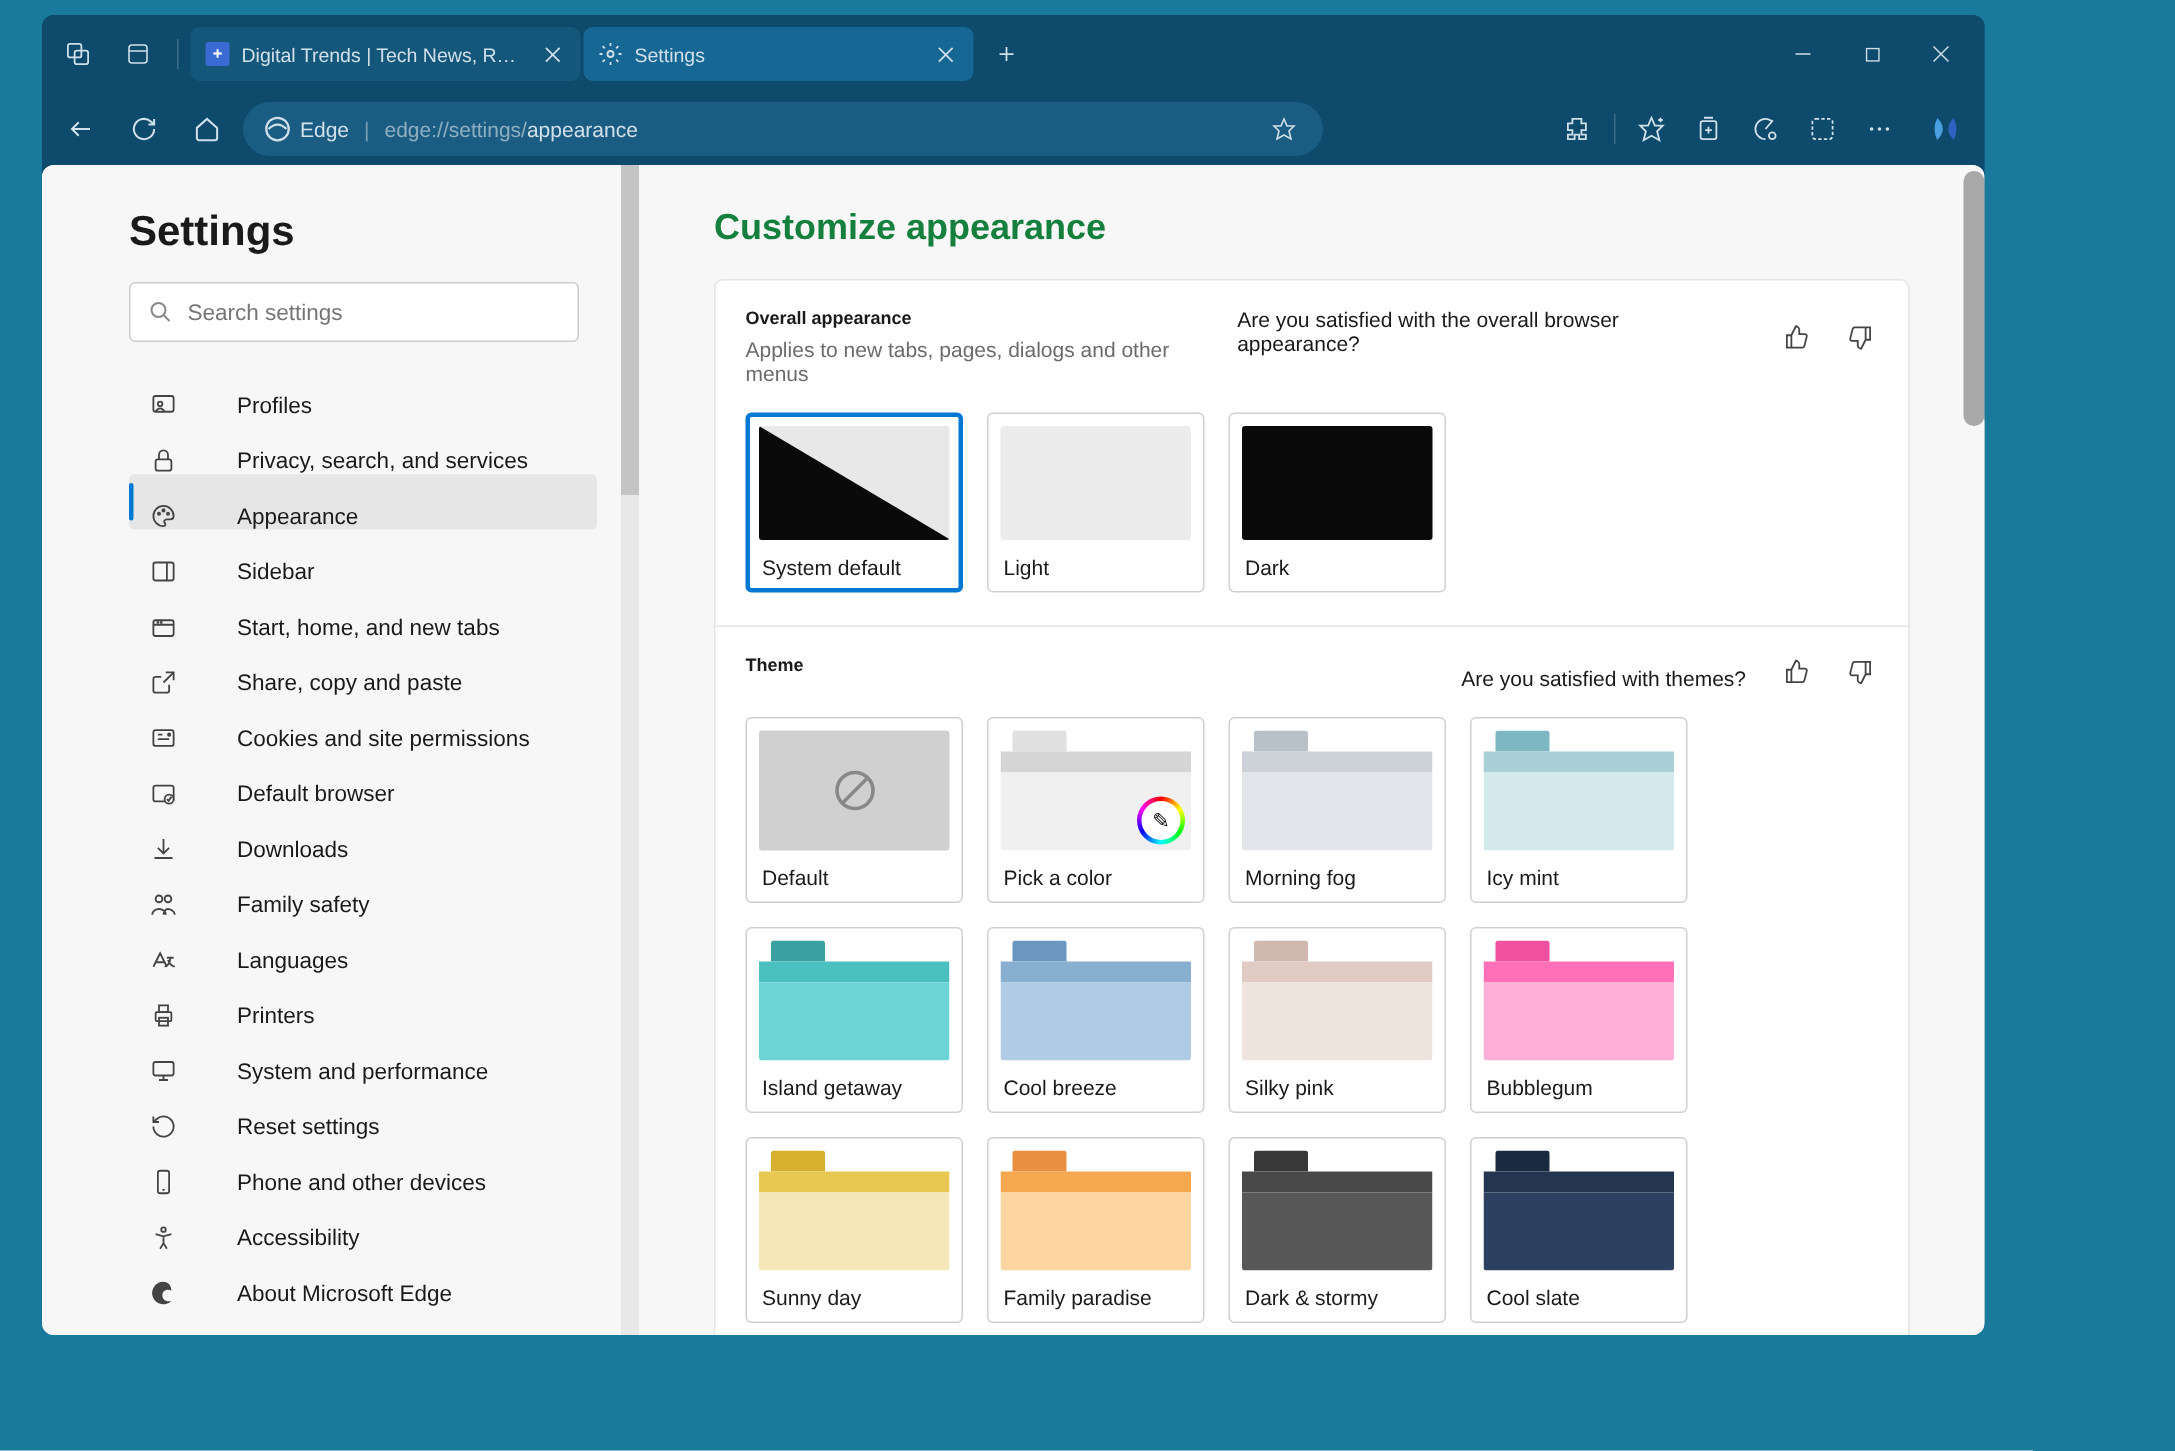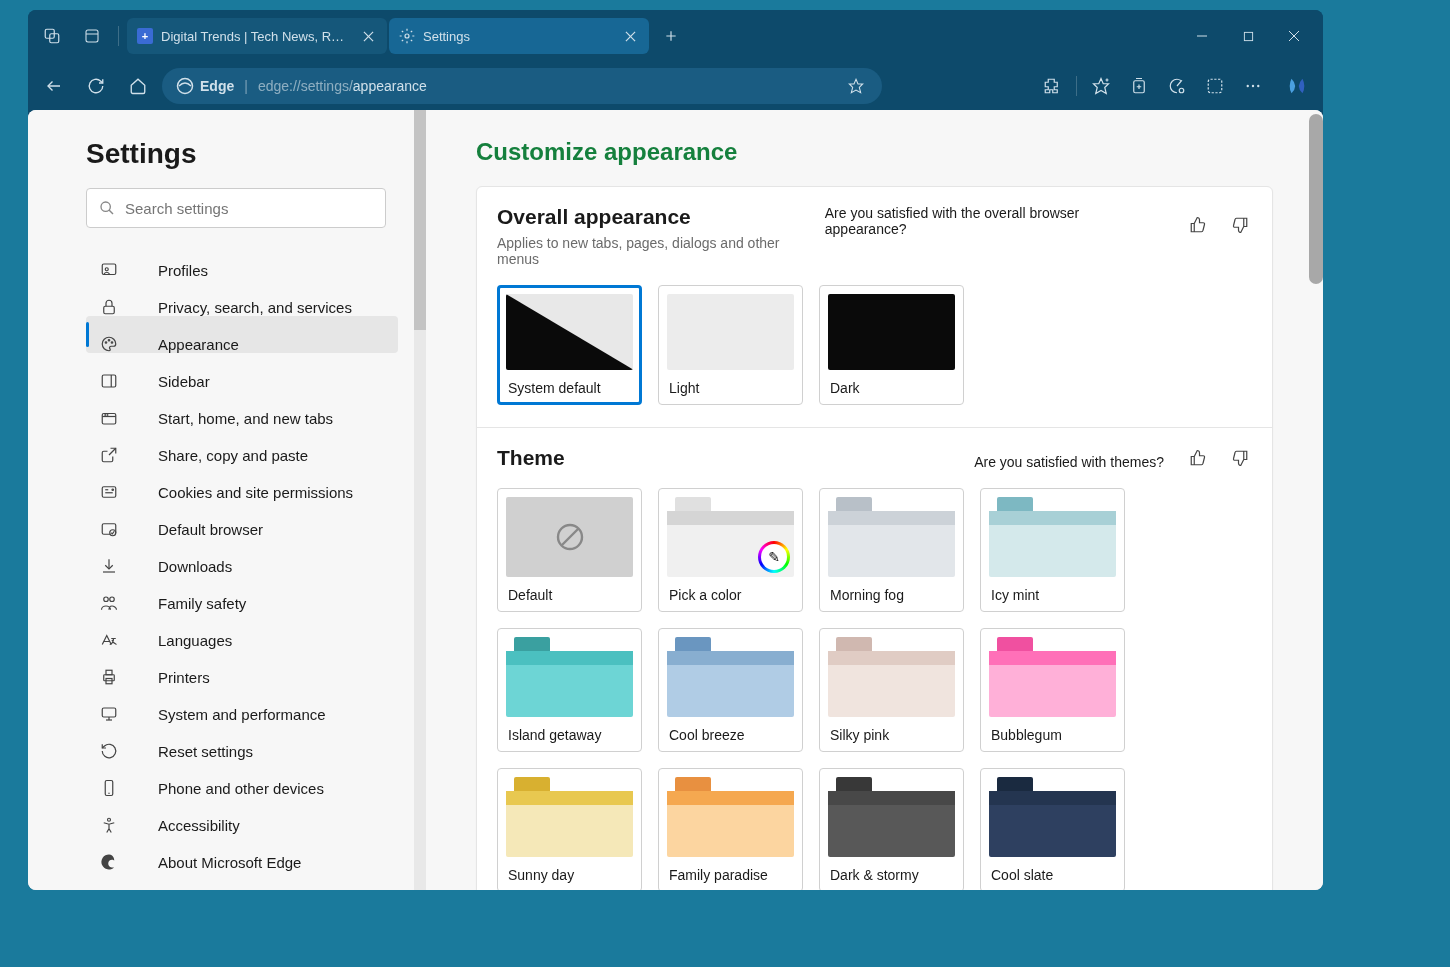--- a/index.html
+++ b/index.html
@@ -11,42 +11,42 @@
 .tab { height:36px; display:flex; align-items:center; gap:8px; padding:0 10px; border-radius:6px; color:#d0e0ea; font-size:13px; cursor:pointer; max-width:260px;}
 .tab.inactive { background:#15577a; width:260px;}
 .tab.active { background:#176795; width:260px;}
 .tab-favicon{width:16px;height:16px;display:flex;align-items:center;justify-content:center;flex-shrink:0;}
 .tab-label{flex:1;white-space:nowrap;overflow:hidden;text-overflow:ellipsis;}
 .tab-close{width:18px;height:18px;display:flex;align-items:center;justify-content:center;flex-shrink:0;}
 .win-controls{margin-left:auto;display:flex;}
 .win-btn{width:46px;height:34px;display:flex;align-items:center;justify-content:center;color:#d0e0ea;cursor:pointer;}
 .toolbar{height:48px;background:#0d4a6b;display:flex;align-items:center;padding:0 8px;gap:6px;}
 .addrbar{flex:1; max-width:720px; height:36px; background:#1a5c82; border-radius:18px; display:flex; align-items:center; padding:0 14px; gap:10px; color:#d0e0ea; font-size:14px;}
-.addr-edge{display:flex;align-items:center;gap:6px;font-weight:bold;}
+.addr-edge{display:flex;align-items:center;gap:6px;}
 .addr-sep{color:rgba(255,255,255,0.4);}
 .addr-url{color:#d0e0ea;}
 .addr-url .dim{color:rgba(255,255,255,0.5);}
 .star{margin-left:auto;}
 .tool-icons{display:flex;align-items:center;gap:2px;margin-left:auto;}
 .content{flex:1;background:#f7f7f7;display:flex;border-radius:8px 8px 0 0;overflow:hidden;margin:0;}
 .sidebar{width:398px;background:#f7f7f7;padding:28px 0 0 0;overflow-y:auto;position:relative;}
 .sidebar h1{font-size:28px;font-weight:600;padding:0 0 18px 58px;color:#1a1a1a;}
 .search-box{margin:0 40px 14px 58px;height:40px;border:1px solid #ccc;border-radius:4px;background:#fff;display:flex;align-items:center;padding:0 12px;gap:10px;color:#888;}
 .search-box input{border:none;outline:none;flex:1;font-size:15px;background:transparent;}
 .nav-item{height:37px;display:flex;align-items:flex-end;gap:14px;padding:0 0 0 72px;font-size:15px;color:#1a1a1a;cursor:pointer;position:relative;margin:0 28px 0 58px;border-radius:4px;}
 .nav-item .nav-icon{position:absolute;left:14px;width:18px;height:18px;color:#444;}
 .nav-item.active{background:#e6e6e6;}
 .nav-item.active::before{content:"";position:absolute;left:0;top:6px;bottom:6px;width:3px;background:#0078d4;border-radius:2px;}
 .sidebar-scroll{position:absolute;right:0;top:0;width:12px;height:100%;background:#e8e8e8;}
 .sidebar-thumb{width:12px;background:#c4c4c4;border-radius:0;}
 .main{flex:1;background:#f7f7f7;overflow-y:auto;padding:28px 50px 0 50px;position:relative;}
 .main h2{font-size:24px;font-weight:600;color:#15803d;margin-bottom:20px;}
 .card{background:#fff;border:1px solid #e5e5e5;border-radius:6px;padding:18px 20px 22px 20px;margin-bottom:0;box-shadow:0 1px 2px rgba(0,0,0,0.04);}
 .section-head{display:flex;align-items:flex-start;justify-content:space-between;}
-.section-head h3{font-size:21px;font-weight:600;color:#1a1a1a;}
+.section-head h3{font-size:12px;font-weight:600;color:#1a1a1a;}
 .section-sub{font-size:14px;color:#6b6b6b;margin-top:6px;}
 .feedback{display:flex;align-items:flex-end;gap:18px;font-size:14px;color:#1a1a1a;}
 .feedback span{margin-right:4px;}
 .thumb-btn{width:24px;height:24px;display:flex;align-items:center;justify-content:center;cursor:pointer;color:#444;}
 .swatches{display:flex;gap:16px;margin-top:18px;flex-wrap:wrap;}
 .swatch{width:145px;border:1px solid #d0d0d0;border-radius:4px;padding:8px;cursor:pointer;background:#fff;}
 .swatch.selected{border:3px solid #0078d4;padding:6px;}
 .swatch-preview{width:100%;height:76px;border-radius:2px;position:relative;overflow:hidden;}
 .swatch-label{font-size:14px;color:#1a1a1a;margin-top:10px;padding-left:2px;}
 .theme-preview{width:100%;height:80px;border-radius:2px;position:relative;overflow:hidden;}

